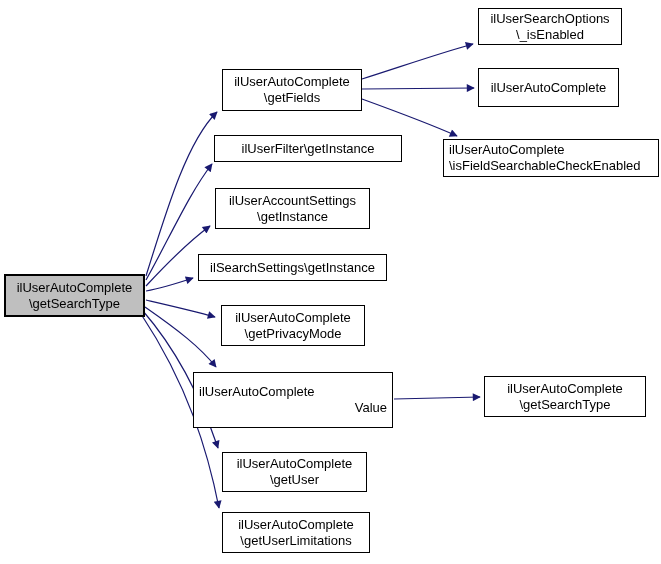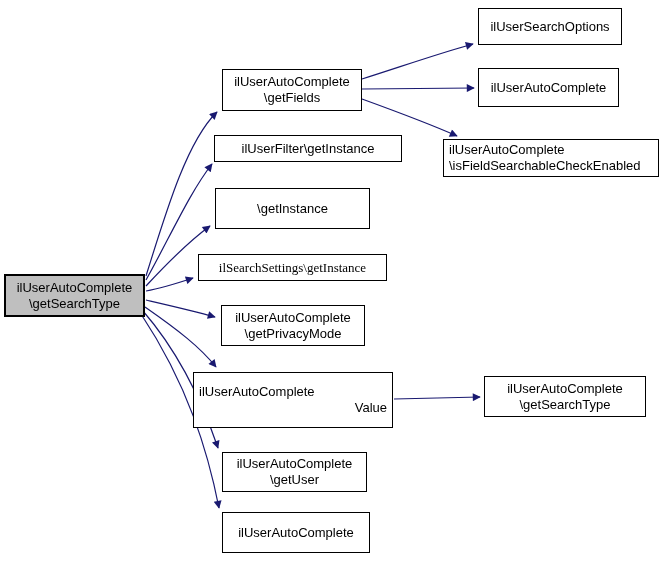--- a/index.html
+++ b/index.html
@@ -86,48 +86,51 @@
   <div class="node" style="left:222px; top:69px; width:140px; height:42px;">
     <span>ilUserAutoComplete</span>
     <span>\getFields</span>
   </div>
 
   <div class="node" style="left:214px; top:135px; width:188px; height:27px;">
     <span>ilUserFilter\getInstance</span>
   </div>
 
   <div class="node" style="left:215px; top:188px; width:155px; height:41px;">
+    <span>ilUserAccountSettings</span>
     <span>\getInstance</span>
   </div>
 
-  <div class="node" style="left:198px; top:254px; width:189px; height:27px;font-family:Liberation Serif, serif;">
+  <div class="node" style="left:198px; top:254px; width:189px; height:27px;">
     <span>ilSearchSettings\getInstance</span>
   </div>
 
   <div class="node" style="left:221px; top:305px; width:144px; height:41px;">
     <span>ilUserAutoComplete</span>
     <span>\getPrivacyMode</span>
   </div>
 
   <div class="node align-left" style="left:193px; top:372px; width:200px; height:56px;">
     <span>ilUserAutoComplete</span>
     <span class="center-line">Value</span>
   </div>
 
   <div class="node" style="left:222px; top:452px; width:145px; height:40px;">
     <span>ilUserAutoComplete</span>
     <span>\getUser</span>
   </div>
 
   <div class="node" style="left:222px; top:512px; width:148px; height:41px;">
     <span>ilUserAutoComplete</span>
+    <span>\getUserLimitations</span>
   </div>
 
   <div class="node" style="left:478px; top:8px; width:144px; height:37px;">
     <span>ilUserSearchOptions</span>
+    <span>\_isEnabled</span>
   </div>
 
   <div class="node" style="left:478px; top:68px; width:141px; height:39px;">
     <span>ilUserAutoComplete</span>
   </div>
 
   <div class="node align-left" style="left:443px; top:139px; width:216px; height:38px;">
     <span>ilUserAutoComplete</span>
     <span>\isFieldSearchableCheckEnabled</span>
   </div>

